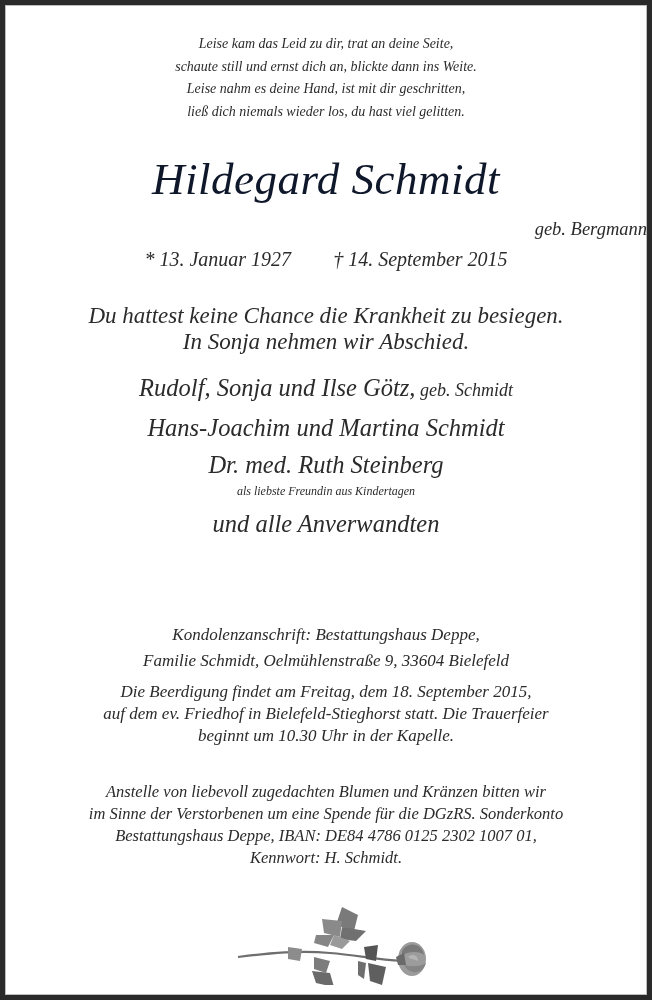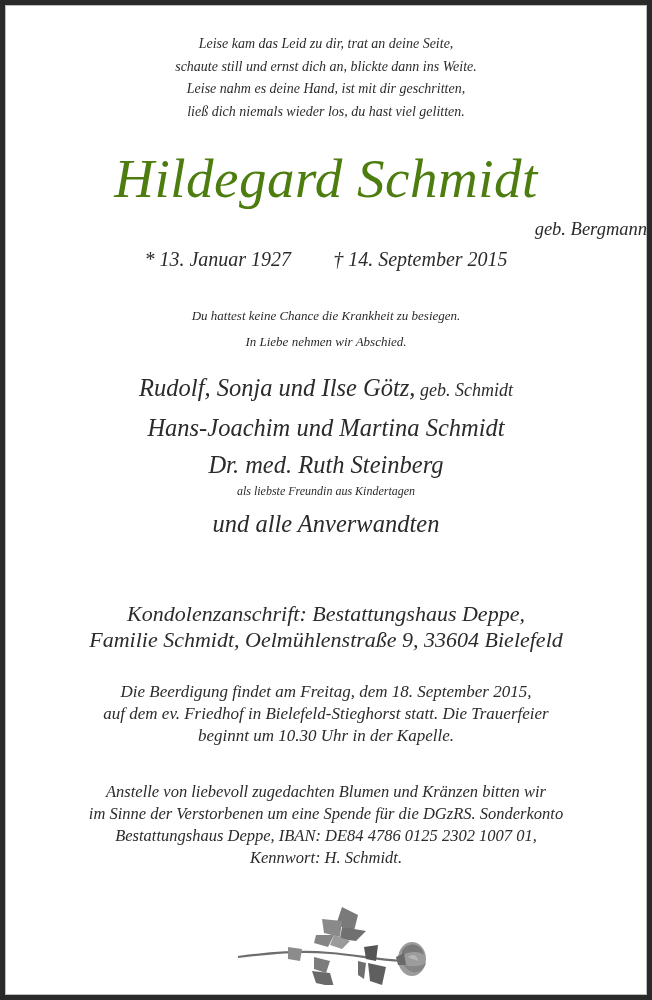--- a/index.html
+++ b/index.html
@@ -35,24 +35,24 @@
       display: block;
       white-space: nowrap;
     }
     .poem {
       top: 28px;
       font-size: 14px;
       line-height: 22.5px;
     }
     .name {
       top: 139px;
-      font-size: 55px;
+      font-size: 45px;
       line-height: 70px;
       letter-spacing: 0.5px;
-      color: #4d7c0f;
+      color: #0f172a;
     }
     .born {
       top: 212px;
       font-size: 18.5px;
       line-height: 24px;
       text-align: right;
     }
     .dates {
       top: 240px;
       font-size: 20px;
@@ -60,42 +60,42 @@
     }
     .dates .date {
       display: inline-block;
     }
     .dates .gap {
       display: inline-block;
       width: 42px;
     }
     .farewell {
       top: 298px;
-      font-size: 13px;
+      font-size: 23px;
       line-height: 26px;
     }
     .mourners {
       top: 364px;
       font-size: 24.5px;
       line-height: 37px;
       font-style: italic;
     }
     .mourners .small {
       font-size: 18px;
     }
     .mourners .note {
       font-size: 12px;
       line-height: 24px;
       display: block;
       margin-top: -4px;
       margin-bottom: 2px;
     }
     .address {
-      top: 596px;
-      font-size: 22px;
+      top: 617px;
+      font-size: 17px;
       line-height: 26px;
     }
     .funeral {
       top: 676px;
       font-size: 17px;
       line-height: 22px;
     }
     .donation {
       top: 776px;
       font-size: 16.5px;
@@ -124,21 +124,21 @@
   <div class="block name">Hildegard Schmidt</div>
 
   <div class="block born">geb. Bergmann</div>
 
   <div class="block dates">
     <span class="date">* 13. Januar 1927</span><span class="gap"></span><span class="date">† 14. September 2015</span>
   </div>
 
   <div class="block farewell">
     <span class="line">Du hattest keine Chance die Krankheit zu besiegen.</span>
-    <span class="line">In Liebe nehmen wir Abschied.</span>
+    <span class="line">In Sonja nehmen wir Abschied.</span>
   </div>
 
   <div class="block mourners">
     <span class="line">
       <span>Rudolf, Sonja und Ilse Götz,</span><span class="small"> geb. Schmidt</span>
     </span>
     <span class="line">
       <span>Hans-Joachim und Martina Schmidt</span>
     </span>
     <span class="line">

